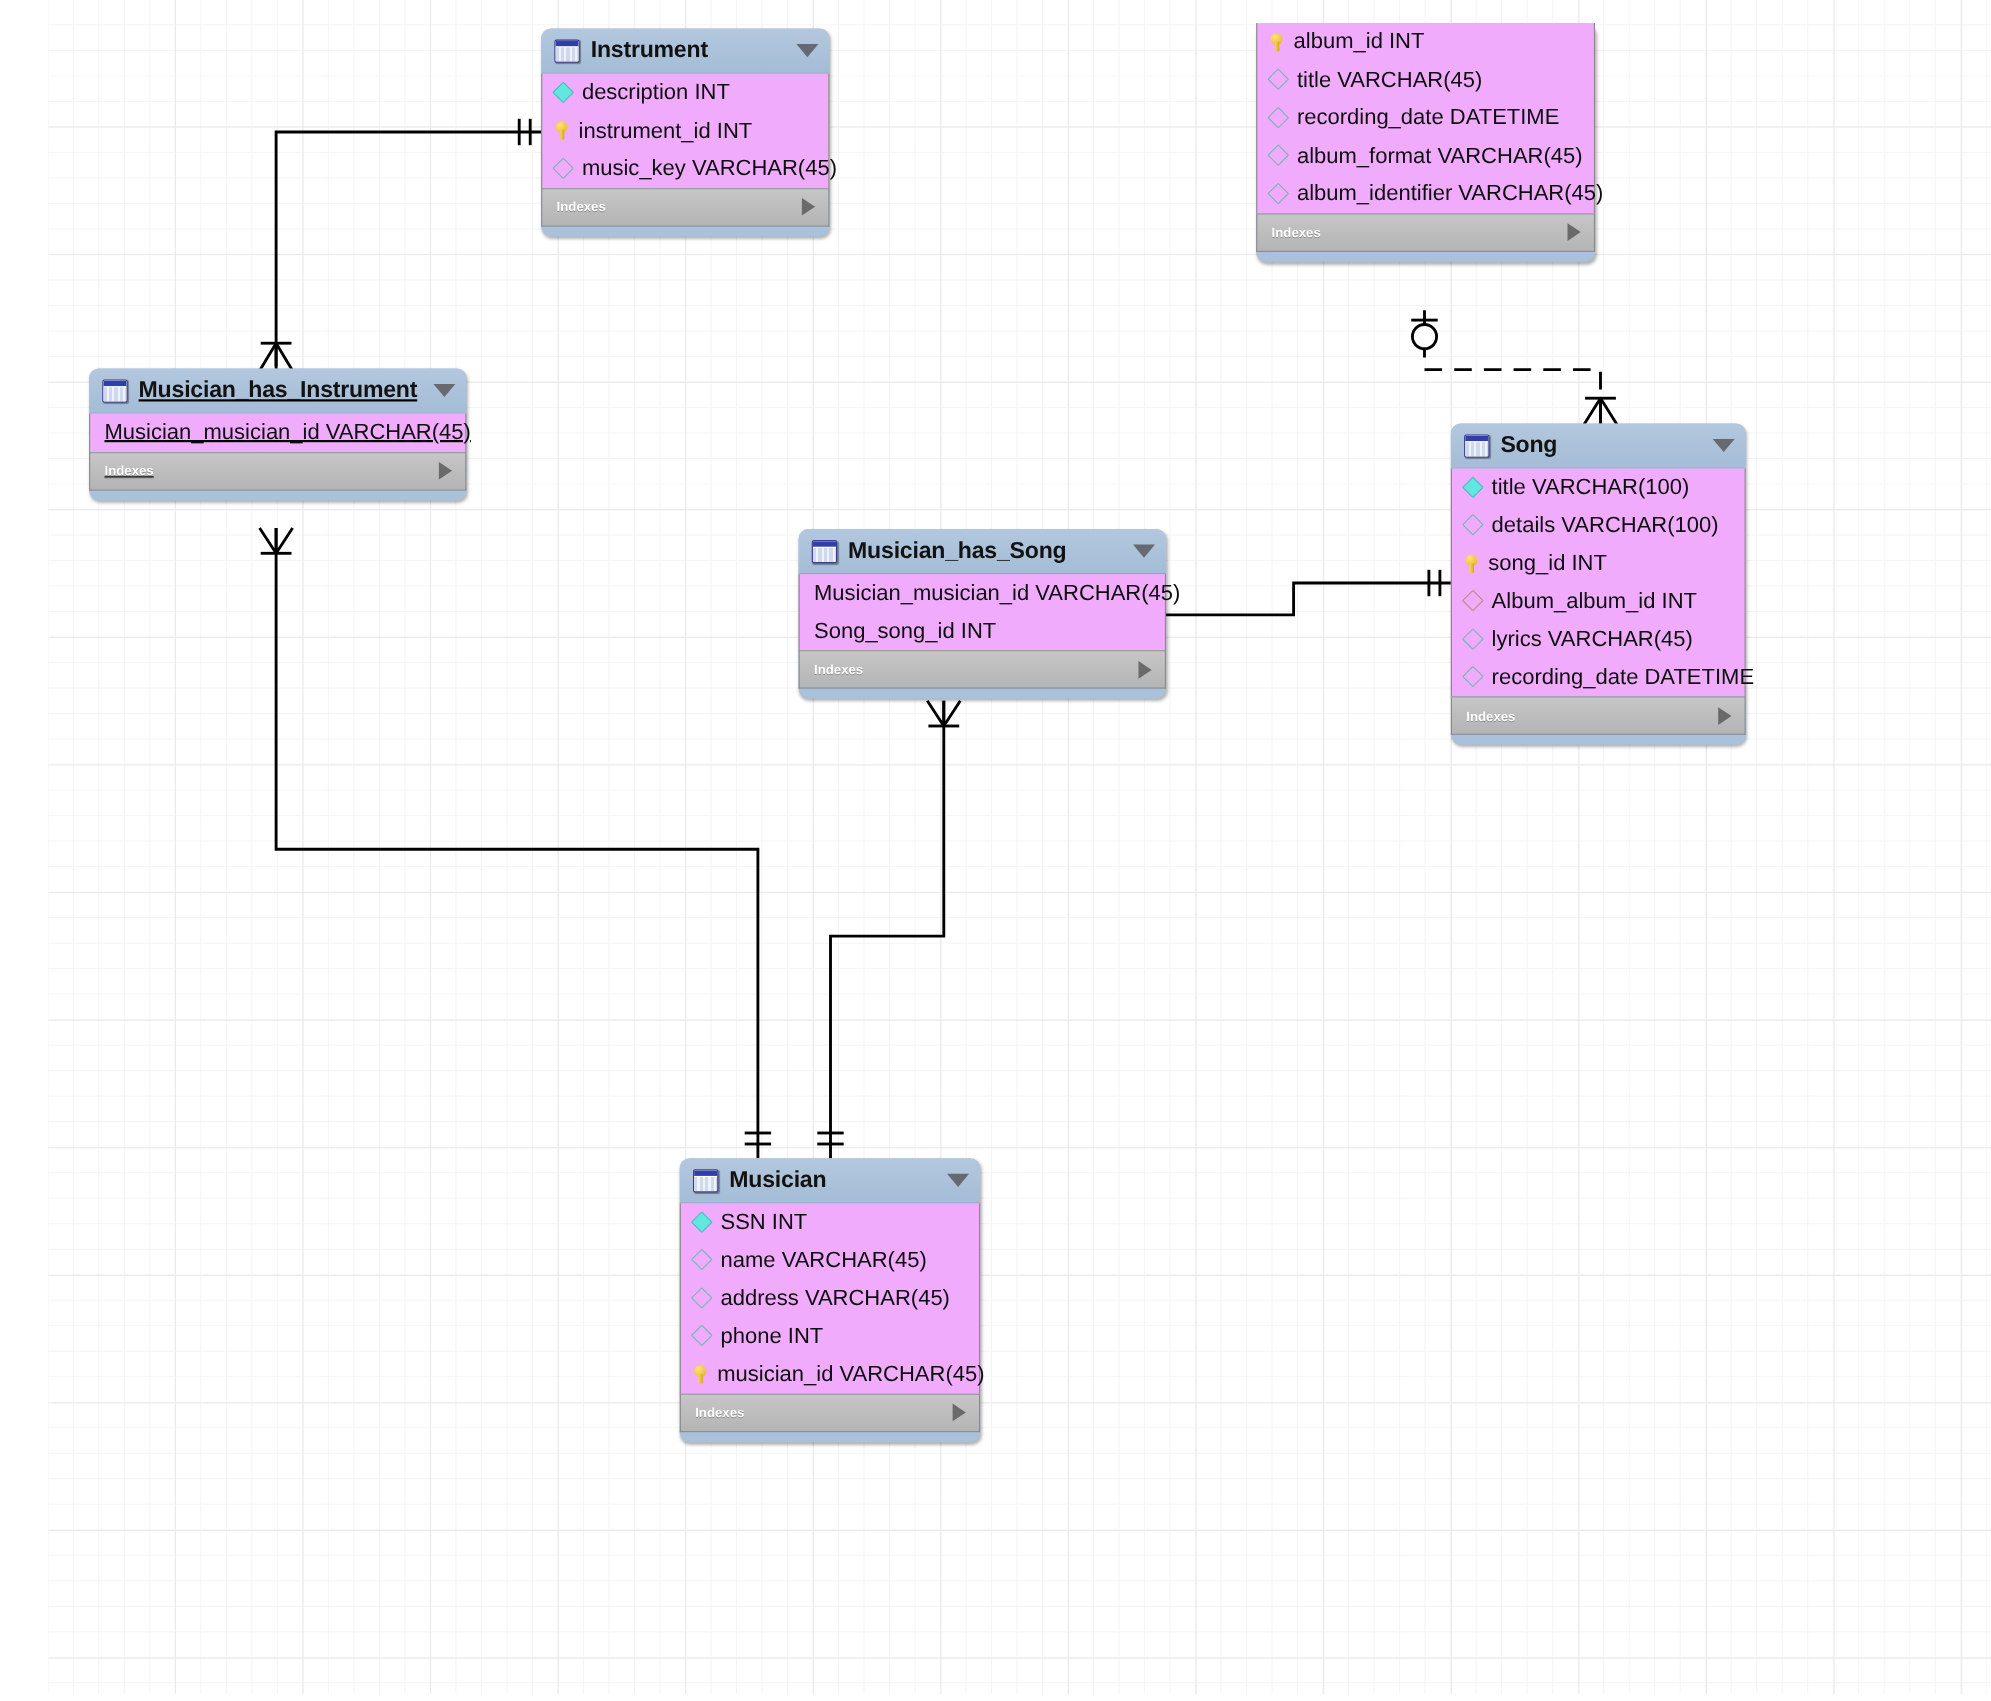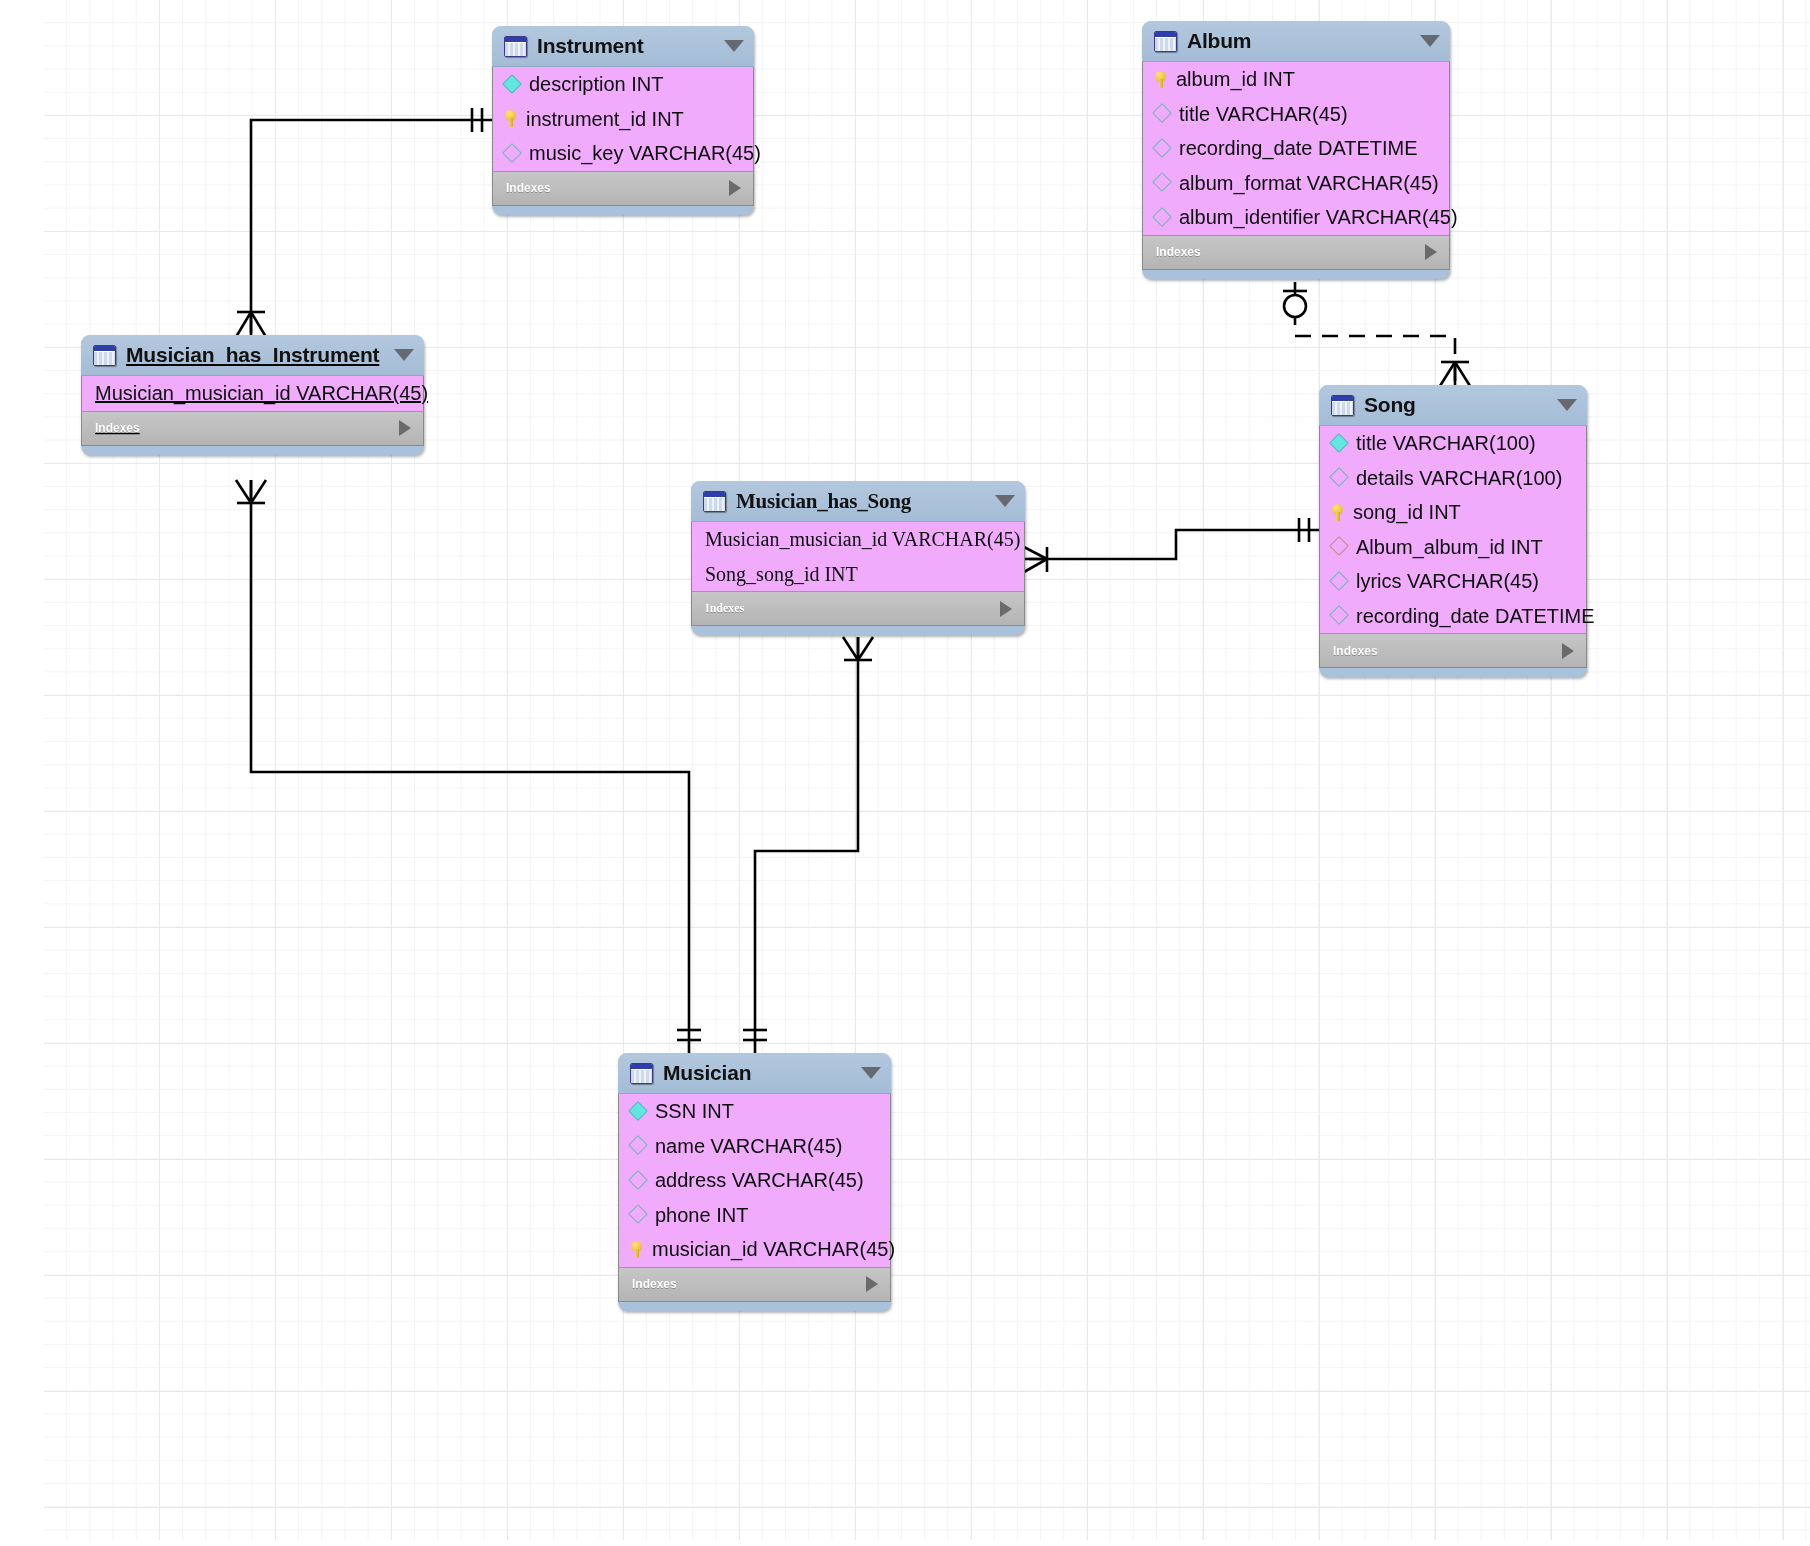--- a/index.html
+++ b/index.html
@@ -262,25 +262,20 @@
             <span class="ico diamond"></span>
             <span class="col-text">music_key VARCHAR(45)</span>
           </div>
         </div>
         <div class="tbl-indexes">
           <span class="idx-label">Indexes</span>
           <span class="caret-right"></span>
         </div>
       </div>
       <div class="table-box" style="left: 1098px; top: 21px; width: 308px;">
-        <div class="tbl-header">
-          <span class="tbl-icon"></span>
-          <span class="tbl-title">Album</span>
-          <span class="caret-down"></span>
-        </div>
         <div class="tbl-cols">
           <div class="col-row">
             <span class="ico key"></span>
             <span class="col-text">album_id INT</span>
           </div>
           <div class="col-row">
             <span class="ico diamond"></span>
             <span class="col-text">title VARCHAR(45)</span>
           </div>
           <div class="col-row">
@@ -347,21 +342,21 @@
           <div class="col-row">
             <span class="ico diamond"></span>
             <span class="col-text">recording_date DATETIME</span>
           </div>
         </div>
         <div class="tbl-indexes">
           <span class="idx-label">Indexes</span>
           <span class="caret-right"></span>
         </div>
       </div>
-      <div class="table-box" style="left: 647px; top: 481px; width: 334px; font-family: Liberation Serif, serif;">
+      <div class="table-box" style="left: 682px; top: 481px; width: 334px;">
         <div class="tbl-header">
           <span class="tbl-icon"></span>
           <span class="tbl-title">Musician_has_Song</span>
           <span class="caret-down"></span>
         </div>
         <div class="tbl-cols">
           <div class="col-row nokey">
             <span class="col-text">Musician_musician_id VARCHAR(45)</span>
           </div>
           <div class="col-row nokey">

